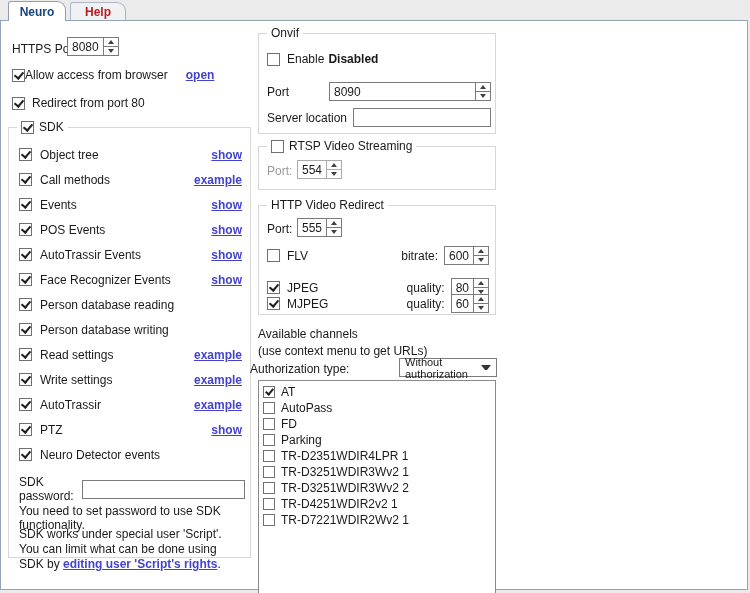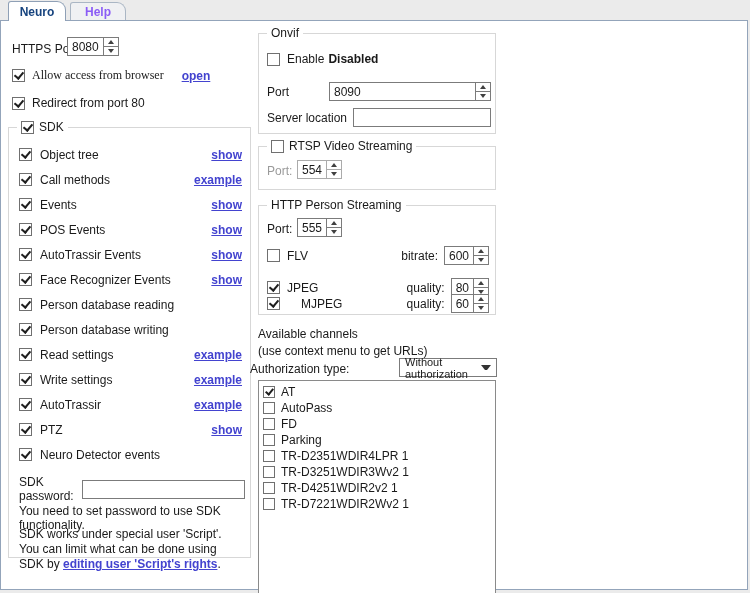--- a/index.html
+++ b/index.html
@@ -13,21 +13,21 @@
   .tabstrip{position:absolute;left:0;top:0;width:750px;height:21px;background:#ebebeb;}
   .panel{position:absolute;left:0;top:20px;width:748px;height:570px;background:#fff;
          border:1px solid #93a4ba;box-sizing:border-box;z-index:1;}
   .tab{position:absolute;display:flex;align-items:center;justify-content:center;
        font-weight:bold;box-sizing:border-box;cursor:pointer;}
   .tab.active{left:8px;top:1px;width:58px;height:20px;background:#fff;
        border:1px solid #8fa0b6;border-bottom:none;border-radius:3px 9px 0 0;
        color:#16437e;z-index:2;}
   .tab.inactive{left:70px;top:2px;width:56px;height:19px;background:#f0f1f3;
        border:1px solid #aab6c4;border-bottom:none;border-radius:3px 9px 0 0;
-       color:#8b5cf6;z-index:0;}
+       color:#b91c1c;z-index:0;}
   
   .cb{width:13px;height:13px;border:1px solid #707070;background:#fff;display:inline-block;
       position:relative;box-sizing:border-box;flex:none;cursor:pointer;}
   .cb.small{width:12px;height:12px;}
   .cb.checked::after{content:"";position:absolute;left:3px;top:0px;width:4px;height:7px;
       border:solid #1f1f1f;border-width:0 2px 2px 0;transform:rotate(40deg);}
   .cb.small.checked::after{left:3px;top:0;width:3px;height:6px;}
   .link{color:#4343cf;font-weight:bold;text-decoration:underline;cursor:pointer;}
   .spin{display:inline-flex;align-items:stretch;border:1px solid #7b7b7b;background:#fff;
         height:19px;box-sizing:border-box;cursor:text;}
@@ -89,21 +89,21 @@
 <div class="abs spin" style="left:67px;top:37px;z-index:2;">
   <span class="val">8080</span>
   <span class="btns">
       <span class="u"></span>
       <span class="d"></span>
     </span>
 </div>
 
 <div class="abs hrow" style="left:12px;top:68px;z-index:2;">
   <span class="cb checked"></span>
-  <span style="margin-left:7px;font-family:Liberation Serif, serif;">Allow access from browser</span>
+  <span style="">Allow access from browser</span>
   <span class="link" style="margin-left:18px;">open</span>
 </div>
 
 <div class="abs hrow" style="left:12px;top:96px;z-index:2;">
   <span class="cb checked"></span>
   <span style="margin-left:7px;">Redirect from port 80</span>
 </div>
 
 <div class="group" style="left:8px;top:127px;width:243px;height:431px;z-index:2;">
   <div class="legend">
@@ -213,21 +213,21 @@
     <span class="val">554</span>
     <span class="btns">
         <span class="u"></span>
         <span class="d"></span>
       </span>
   </div>
 </div>
 
 <div class="group" style="left:258px;top:205px;width:238px;height:110px;z-index:2;">
   <div class="legend">
-    <span>HTTP Person Streaming</span>
+    <span>HTTP Video Redirect</span>
   </div>
   <div class="grow" style="left:8px;top:16px;">Port:</div>
   <div class="spin" style="position:absolute;left:38px;top:12px;">
     <span class="val">555</span>
     <span class="btns">
         <span class="u"></span>
         <span class="d"></span>
       </span>
   </div>
 
@@ -252,21 +252,21 @@
       <span class="val">80</span>
       <span class="btns">
           <span class="u"></span>
           <span class="d"></span>
         </span>
     </span>
   </div>
 
   <div class="grow" style="left:8px;top:88px;right:6px;">
     <span class="cb checked"></span>
-    <span style="margin-left:21px;">MJPEG</span>
+    <span style="margin-left:7px;">MJPEG</span>
     <span style="margin-left:auto;margin-right:6px;">quality:</span>
     <span class="spin">
       <span class="val">60</span>
       <span class="btns">
           <span class="u"></span>
           <span class="d"></span>
         </span>
     </span>
   </div>
 </div>
@@ -299,19 +299,23 @@
   <div class="list-item">
     <span class="cb small"></span>
     <span class="lbl">TR-D2351WDIR4LPR 1</span>
   </div>
   <div class="list-item">
     <span class="cb small"></span>
     <span class="lbl">TR-D3251WDIR3Wv2 1</span>
   </div>
   <div class="list-item">
     <span class="cb small"></span>
+    <span class="lbl">TR-D3251WDIR3Wv2 2</span>
+  </div>
+  <div class="list-item">
+    <span class="cb small"></span>
     <span class="lbl">TR-D4251WDIR2v2 1</span>
   </div>
   <div class="list-item">
     <span class="cb small"></span>
     <span class="lbl">TR-D7221WDIR2Wv2 1</span>
   </div>
 </div>
 
 </body></html>

